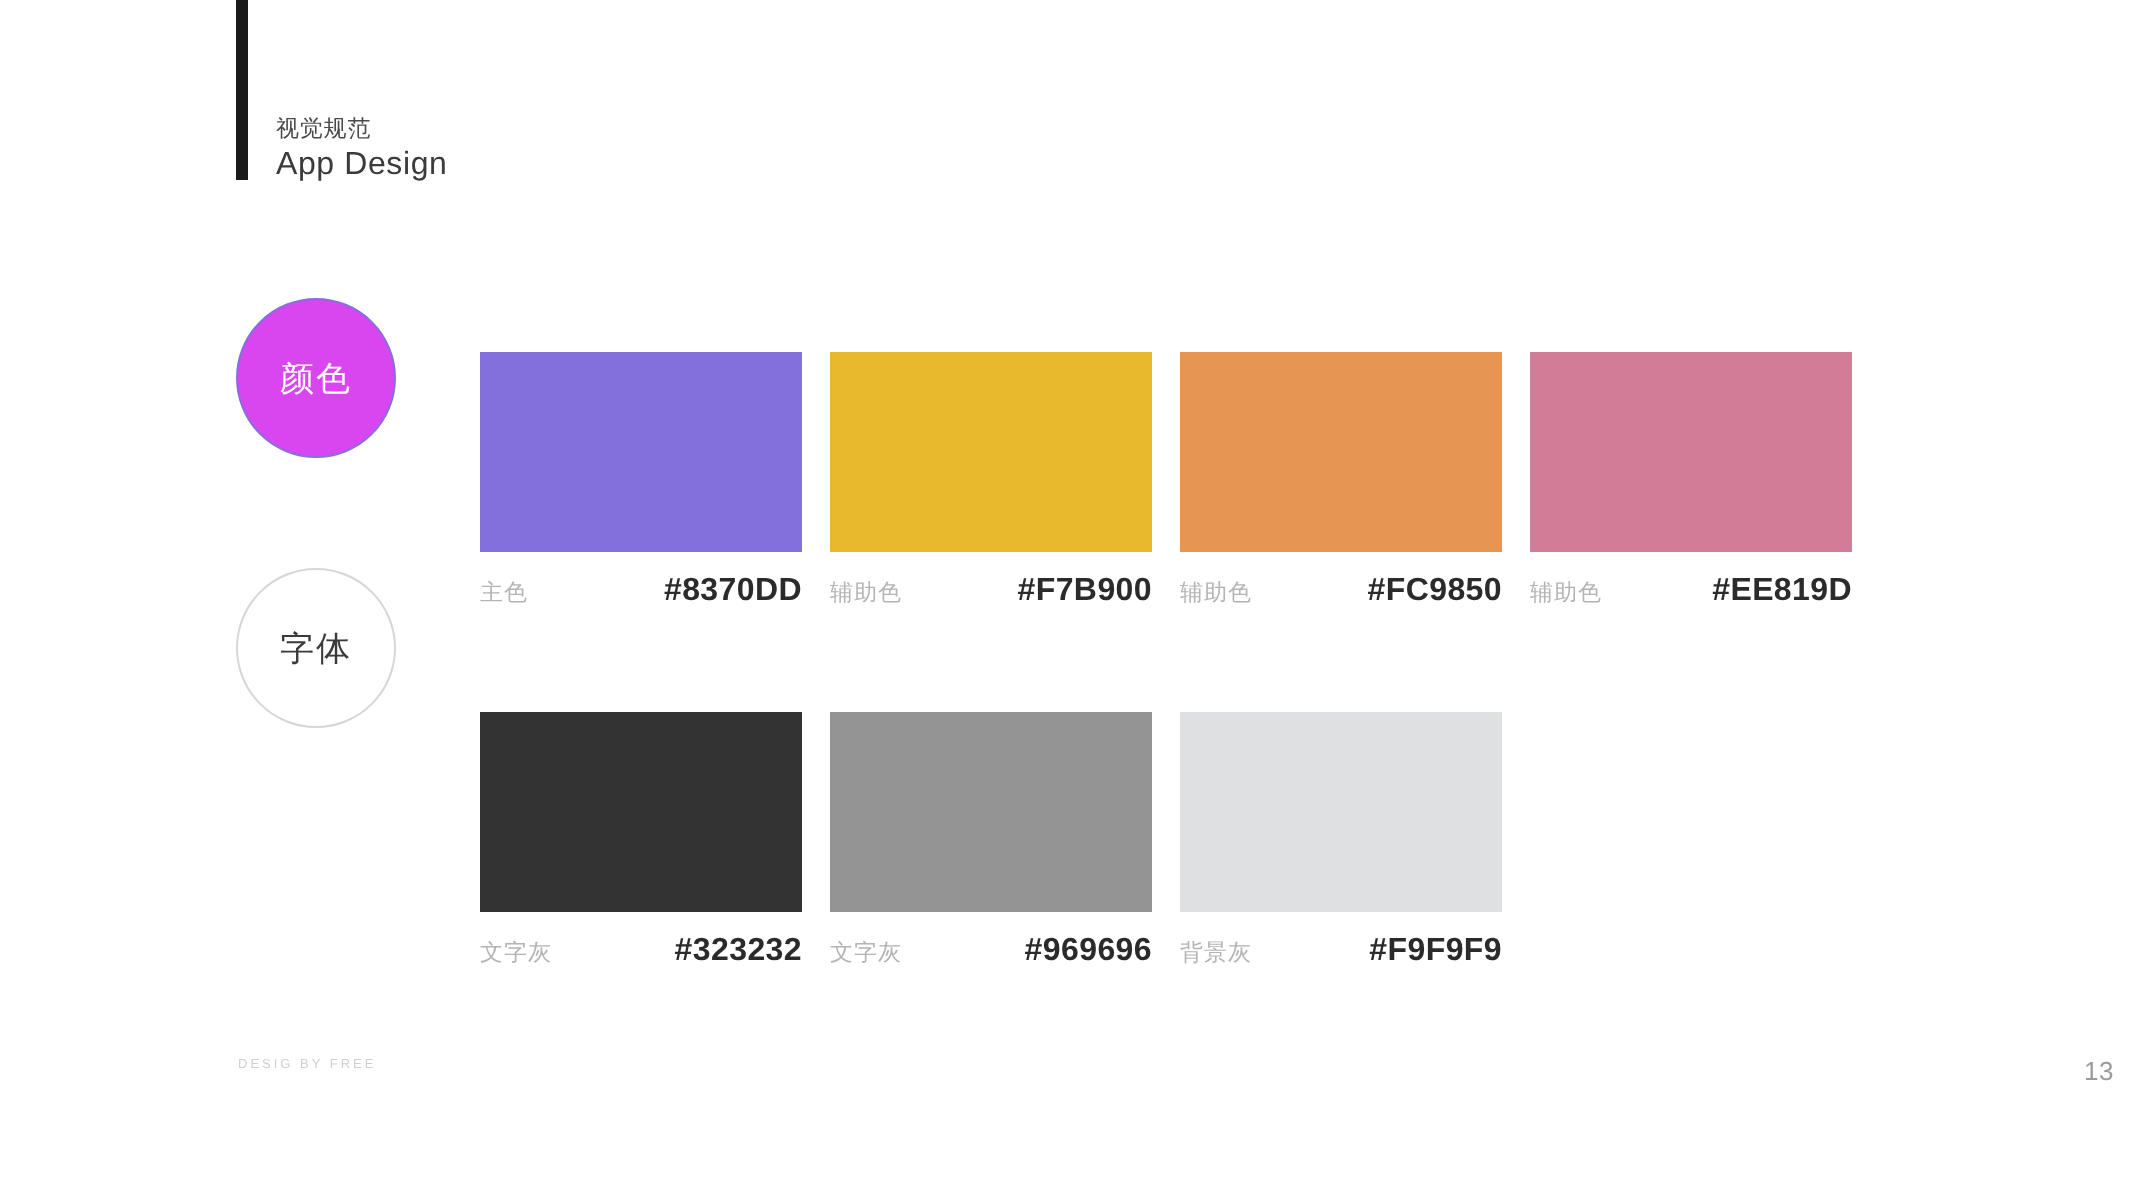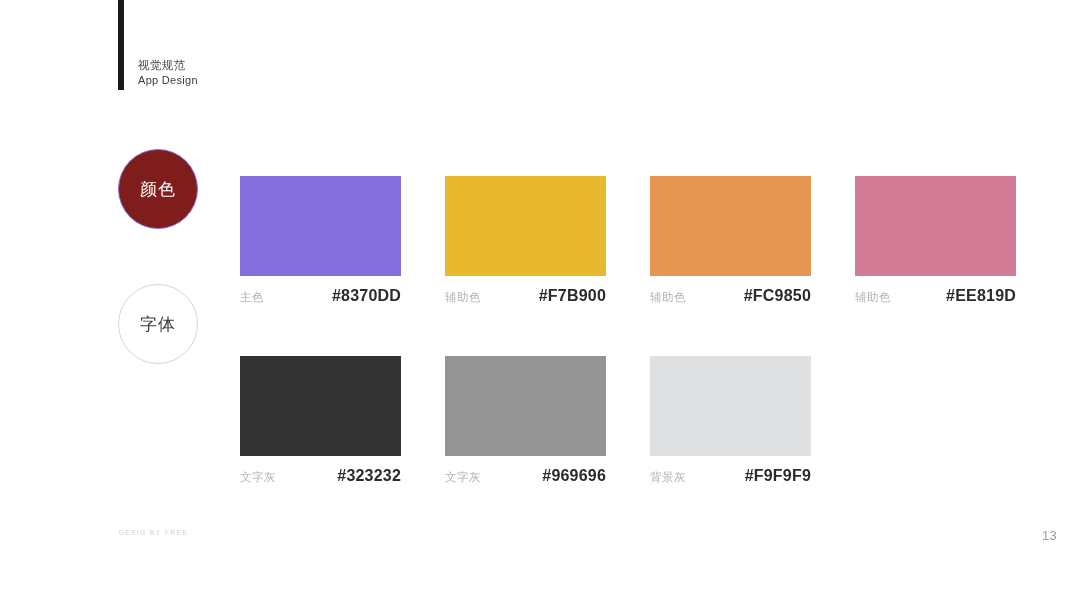--- a/index.html
+++ b/index.html
@@ -36,21 +36,21 @@
     top: 58px;
     line-height: 1.28;
   }
   .header-title-cn {
     font-size: 11.5px;
     color: #4a4a4a;
     letter-spacing: 0.4px;
     white-space: nowrap;
   }
   .header-title-en {
-    font-size: 11px;
+    font-size: 16px;
     color: #3b3b3b;
     letter-spacing: 0.3px;
     white-space: nowrap;
     font-weight: 400;
   }
 
   
   .sidebar {
     position: absolute;
     left: 118px;
@@ -62,21 +62,21 @@
     height: 80px;
     border-radius: 50%;
     display: flex;
     align-items: center;
     justify-content: center;
     box-sizing: border-box;
     font-size: 17px;
     letter-spacing: 1px;
   }
   .nav-circle.filled {
-    background: #7f1d1d;
+    background: #d946ef;
     color: #ffffff;
     border: 1px solid #8370dd;
   }
   .nav-circle.outlined {
     background: #ffffff;
     color: #3a3a3a;
     border: 1px solid #d6d6d6;
     text-align: center;
   }
   .nav-spacer-a { height: 55px; }
@@ -84,21 +84,21 @@
 
   
   .grid {
     position: absolute;
     left: 240px;
     top: 176px;
     width: 721px;
   }
   .grid-row {
     display: flex;
-    gap: 44px;
+    gap: 14px;
   }
   .grid-row + .grid-row {
     margin-top: 51px;
   }
   .swatch-cell {
     width: 161px;
   }
   .swatch-chip {
     width: 161px;
     height: 100px;

